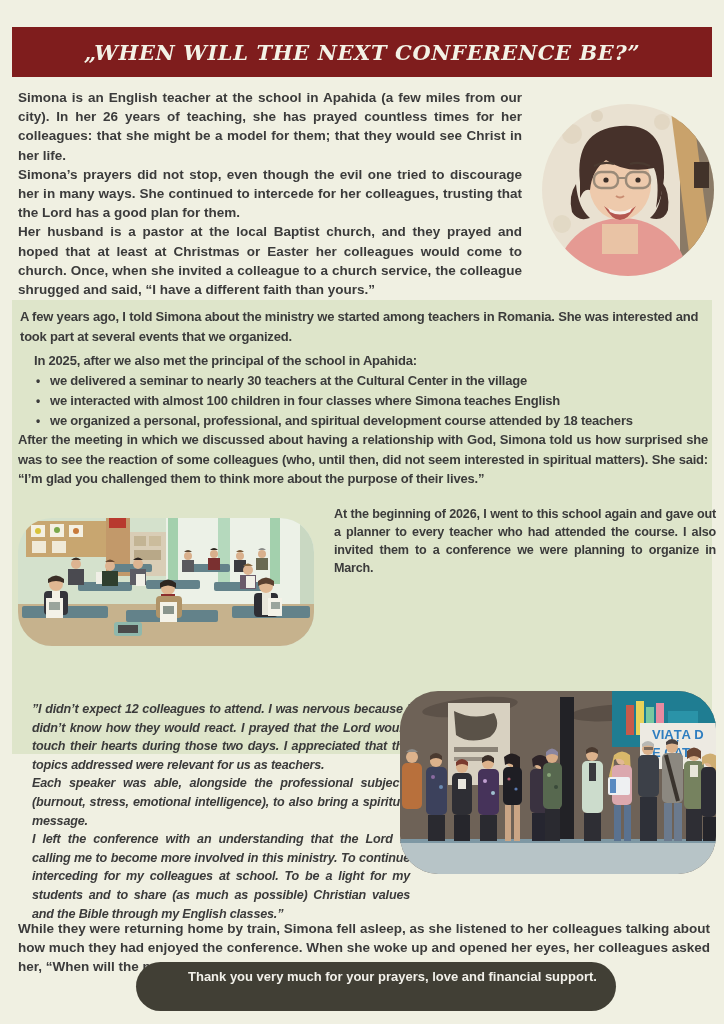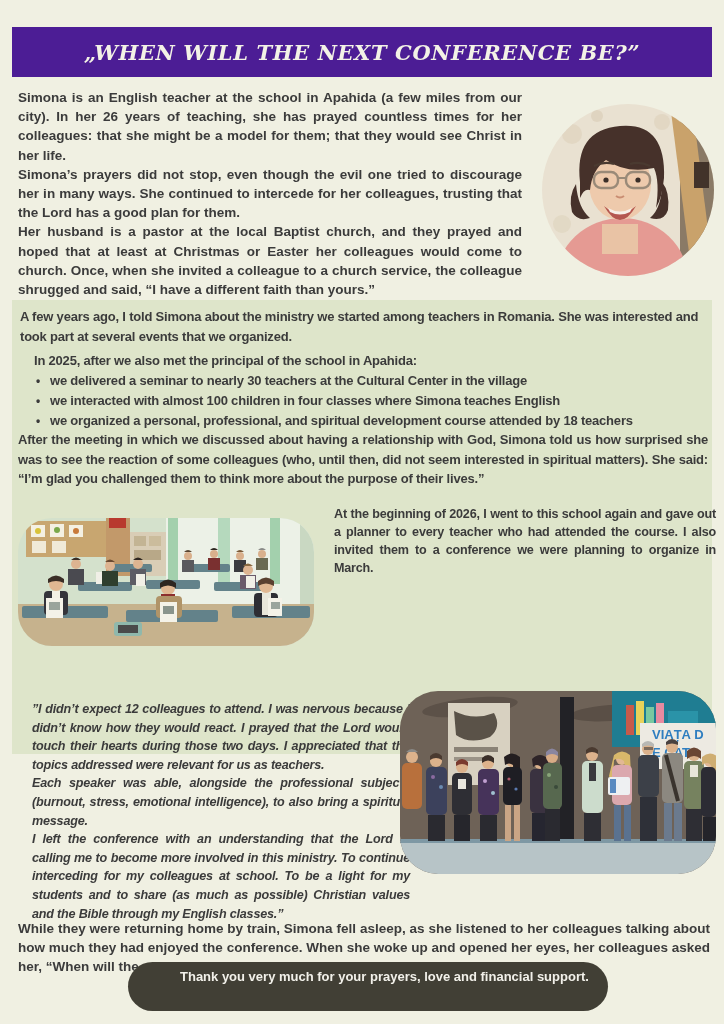--- a/index.html
+++ b/index.html
@@ -8,21 +8,21 @@
     background:#f0f0e2;
     font-family:"Liberation Sans", sans-serif;
     color:#3b3b3b;
   }
   .abs{position:absolute;}
   p{margin:0;}
 
   
   .banner{
     left:12px;top:27px;width:700px;height:50px;
-    background:#4c1d95;display:flex;align-items:center;justify-content:center;
+    background:#7f1d1d;display:flex;align-items:center;justify-content:center;
   }
   .banner h1{
     margin:0;font-family:"DejaVu Serif", serif;
     font-style:italic;font-weight:700;font-size:21px;letter-spacing:.6px;
     color:#f3f2e6;
   }
 
   
   .intro{left:18px;top:88px;width:696px;}
   .intro p{
@@ -65,21 +65,21 @@
     line-height:18.6px;text-align:justify;
   }
   .conference-photo{left:388px;top:391px;width:316px;height:183px;border-radius:38px;overflow:hidden;text-align:center;}
 
   
   .closing{left:18px;top:919px;width:692px;}
   .closing p{font-weight:700;font-size:13.5px;line-height:19px;text-align:justify;}
 
   
   .footer-pill{
-    left:128px;top:962px;width:480px;height:49px;border-radius:25px;
+    left:136px;top:962px;width:480px;height:49px;border-radius:25px;
     background:#413f35;color:#f2f1ea;
     padding:6px 0 0 52px;box-sizing:border-box;
   }
   .footer-pill p{font-weight:700;font-size:13px;line-height:18.5px;}
 
   svg{display:block;}
 </style>
 </head>
 <body>
 

